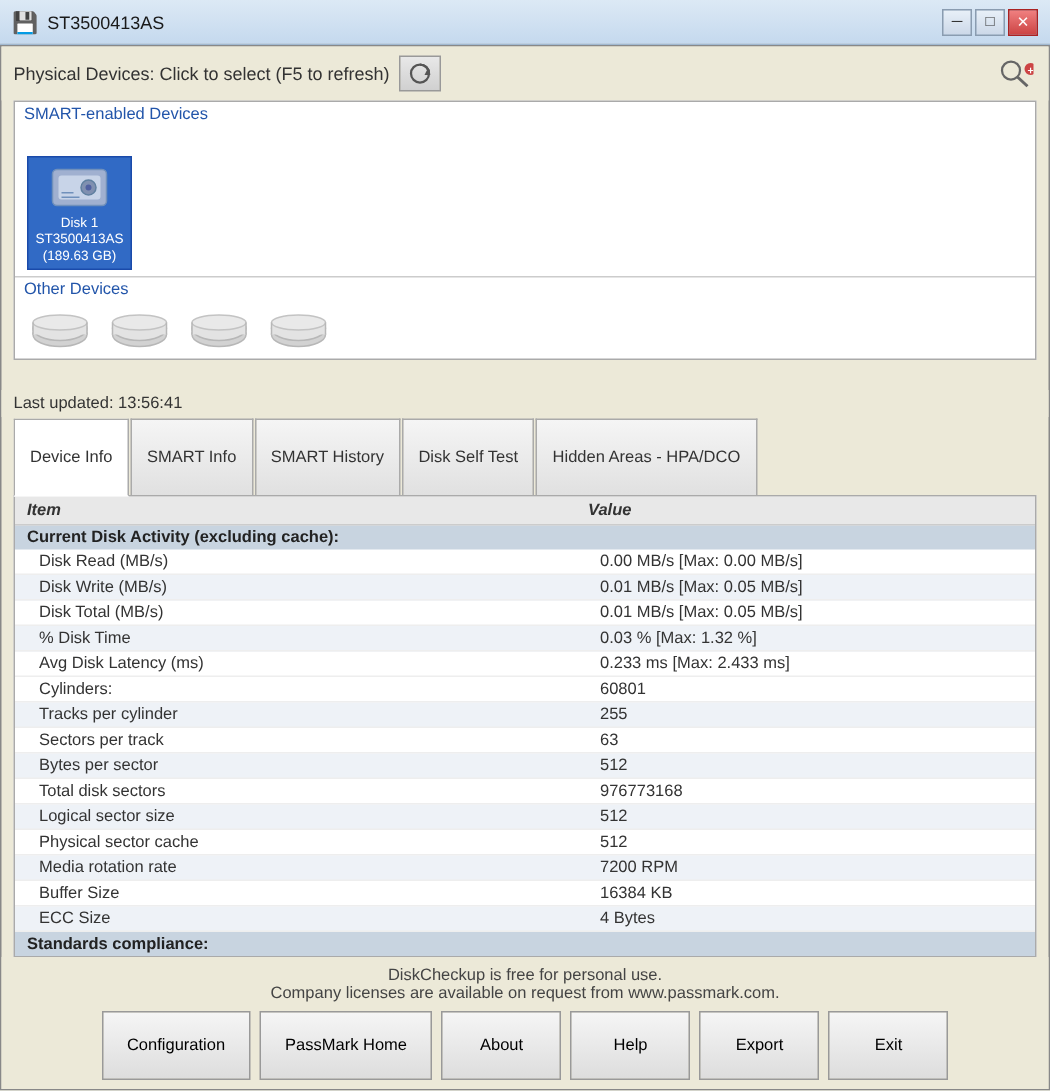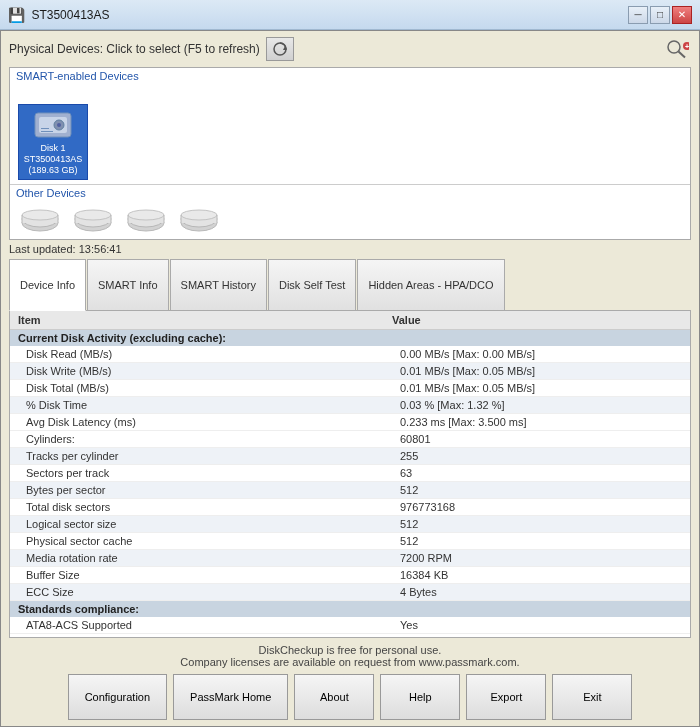--- a/index.html
+++ b/index.html
@@ -168,20 +168,21 @@
       max-height: 185px;
       position: relative;
     }
 
     
     .last-updated {
       padding: 3px 8px;
       font-size: 11px;
       color: #333;
       background: #ece9d8;
+      margin-top: 20px;
     }
 
     
     .tabs {
       display: flex;
       margin: 0 8px;
       gap: 1px;
     }
     .tab {
       padding: 19px 10px;
@@ -216,20 +217,21 @@
       width: 100%;
       border-collapse: collapse;
       font-size: 11px;
     }
     .data-table .header-row td {
       background: #e8e8e8;
       padding: 3px 8px;
       font-weight: bold;
       border-bottom: 1px solid #ccc;
       color: #333;
+      font-style: italic;
     }
     .data-table tr.section-row td {
       background: #c8d4e0;
       padding: 2px 8px;
       font-weight: bold;
       color: #222;
     }
     .data-table tr.data-row td {
       padding: 2px 8px 2px 16px;
       border-bottom: 1px solid #eee;
@@ -415,21 +417,21 @@
             <tr class="data-row">
               <td>Disk Total (MB/s)</td>
               <td>0.01 MB/s  [Max: 0.05 MB/s]</td>
             </tr>
             <tr class="data-row alt">
               <td>% Disk Time</td>
               <td>0.03 %    [Max: 1.32 %]</td>
             </tr>
             <tr class="data-row">
               <td>Avg Disk Latency (ms)</td>
-              <td>0.233 ms  [Max: 3.500 ms]</td>
+              <td>0.233 ms  [Max: 2.433 ms]</td>
             </tr>
             <tr class="data-row">
               <td>Cylinders:</td>
               <td>60801</td>
             </tr>
             <tr class="data-row alt">
               <td>Tracks per cylinder</td>
               <td>255</td>
             </tr>
             <tr class="data-row">

